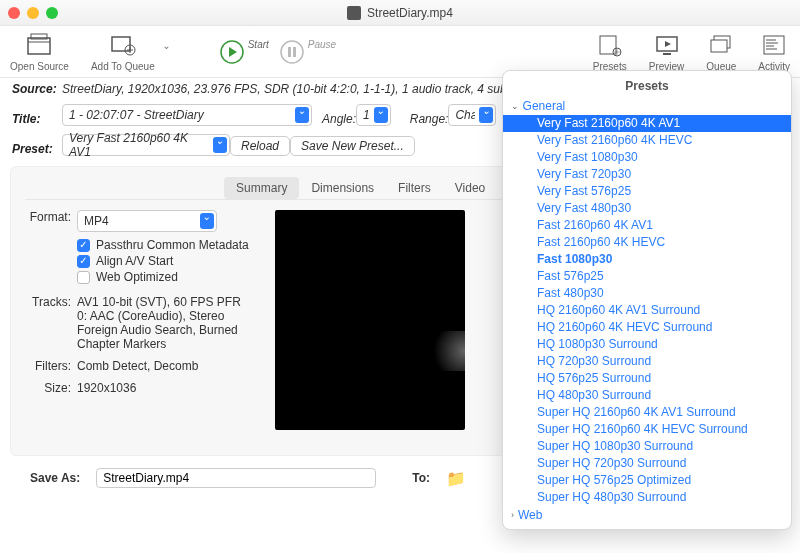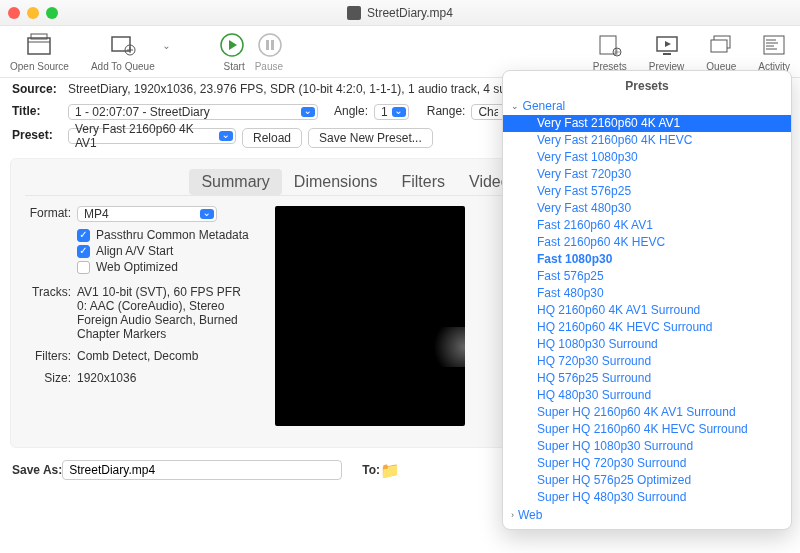--- a/index.html
+++ b/index.html
@@ -22,56 +22,56 @@
   .dot.r{background:#ff5f57;} .dot.y{background:#febc2e;} .dot.g{background:#28c840;}
   .title-center { position:absolute; left:0; right:0; text-align:center; font-size:12px; color:#444; display:flex; align-items:center; justify-content:center; gap:6px;}
   .filebadge { width:14px; height:14px; background:#555; border-radius:2px; display:inline-block;}
   .toolbar {
     height:52px; display:flex; align-items:center; padding:0 10px;
     border-bottom:1px solid #e6e6e6; gap:22px;
   }
   .tool { display:flex; flex-direction:column; align-items:center; gap:3px; font-size:10px; color:#666;}
   .tool svg { width:26px; height:26px; }
   .tool.pair { flex-direction:row; align-items:flex-start; gap:10px;}
-  .tool.pair .sub { display:flex; flex-direction:column; align-items:flex-end; gap:3px;}
+  .tool.pair .sub { display:flex; flex-direction:row; align-items:flex-start; gap:3px;font-style:italic;}
   .flexsp { flex:1; }
-  .metarow { padding:4px 12px; display:flex; align-items:flex-start; gap:6px; font-size:12px;}
+  .metarow { padding:4px 12px; display:flex; align-items:flex-end; font-size:12px;font-style:italic;}
   .metarow b { color:#222; font-weight:600; width:50px; display:inline-block;}
   .macselect {
     background:#fff; border:1px solid #ccc; border-radius:4px;
-    height:16px; display:inline-flex; align-items:center; padding:0 20px 0 6px;
+    height:22px; display:inline-flex; align-items:center; padding:0 20px 0 6px;
     position:relative; font-size:12px; color:#333;
   }
   .macselect::after {
     content:""; position:absolute; right:2px; top:2px; bottom:2px; width:14px;
     background:#2b7fff; border-radius:3px;
   }
   .macselect::before {
     content:"⌄"; position:absolute; right:5px; top:0px; color:#fff; font-size:10px; z-index:1;
   }
   .macbtn { background:#fff; border:1px solid #ccc; border-radius:5px; height:20px; padding:0 10px; font-size:12px; display:inline-flex; align-items:center;}
   .inset {
     margin:6px 10px 4px 10px; background:#f7f7f7; border:1px solid #eee;
     border-radius:6px; padding:10px 14px 10px 14px; font-size:12px;
   }
   .tabbar { display:flex; justify-content:center; gap:0; border-bottom:1px solid #e6e6e6; margin-bottom:10px;}
-  .tab { padding:4px 12px; font-size:16px; color:#555;}
+  .tab { padding:4px 12px; font-size:12px; color:#555;}
   .tab.active { background:#e6e6e6; border-radius:4px;}
   .two { display:flex; gap:20px;}
   .leftc { flex:0 0 230px; }
   .leftc .lrow { display:flex; gap:6px; margin-bottom:6px;}
   .leftc .lrow .lbl { width:46px; text-align:right; font-size:12px; color:#333;}
   .check { display:flex; align-items:center; gap:6px; font-size:12px; margin:2px 0 2px 52px;}
   .chkbox { width:13px; height:13px; border:1px solid #bbb; border-radius:3px; background:#fff; display:inline-flex; align-items:center; justify-content:center;}
   .chkbox.on { background:#2b7fff; border-color:#2b7fff; }
   .chkbox.on::after { content:"✓"; color:#fff; font-size:10px; line-height:1;}
   .preview { flex:1; }
   .previewbox { width:190px; height:220px; background:#000; border-radius:2px; position:relative; overflow:hidden;}
   .previewbox::after{content:"";position:absolute;right:0;top:55%;width:40px;height:40px;background:radial-gradient(circle at right, #fff6, transparent 70%);}
-  .saverow { padding:8px 12px; display:flex; align-items:center; gap:0; font-size:12px;}
+  .saverow { padding:8px 30px; display:flex; align-items:center; gap:16px; font-size:12px;}
   .textinput { flex:0 0 280px; height:20px; border:1px solid #ccc; border-radius:4px; padding:0 6px; font-size:12px;}
   .folder { color:#2b8fff; font-size:16px;}
   
   .popover {
     position:absolute; top:70px; right:8px; width:290px; height:460px;
     background:#fff; border:1px solid #d8d8d8; border-radius:8px;
     box-shadow:0 8px 24px rgba(0,0,0,.18); padding:8px 0 4px 0;
     overflow:hidden;
   }
   .popover h4 { margin:0; font-size:12px; font-weight:600; text-align:center; color:#555; padding-bottom:4px;}
@@ -173,21 +173,21 @@
 
 <div class="metarow">
   <b>Title:</b>
   <span class="macselect" style="flex:0 0 250px">
       <span>1 - 02:07:07 - StreetDiary</span>
     </span>
   <span style="margin-left:10px">Angle:</span>
   <span class="macselect" style="flex:0 0 30px">
       <span>1</span>
     </span>
-  <span style="margin-left:12px">Range:</span>
+  <span style="margin-left:19px">Range:</span>
   <span class="macselect" style="flex:0 0 38px">
       <span style="overflow:hidden;white-space:nowrap;max-width:20px;display:inline-block">Chapters</span>
     </span>
 </div>
 
 <div class="metarow">
   <b>Preset:</b>
   <span class="macselect" style="flex:0 0 168px">
       <span>Very Fast 2160p60 4K AV1</span>
     </span>

